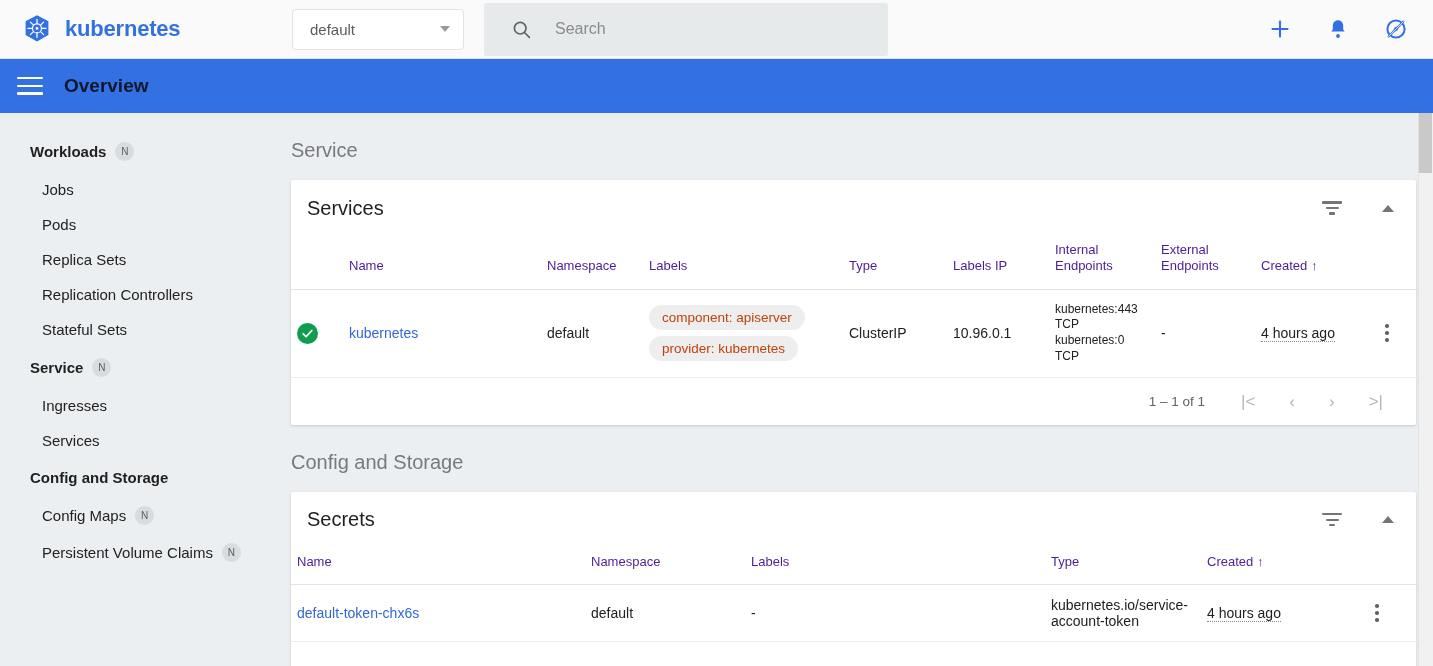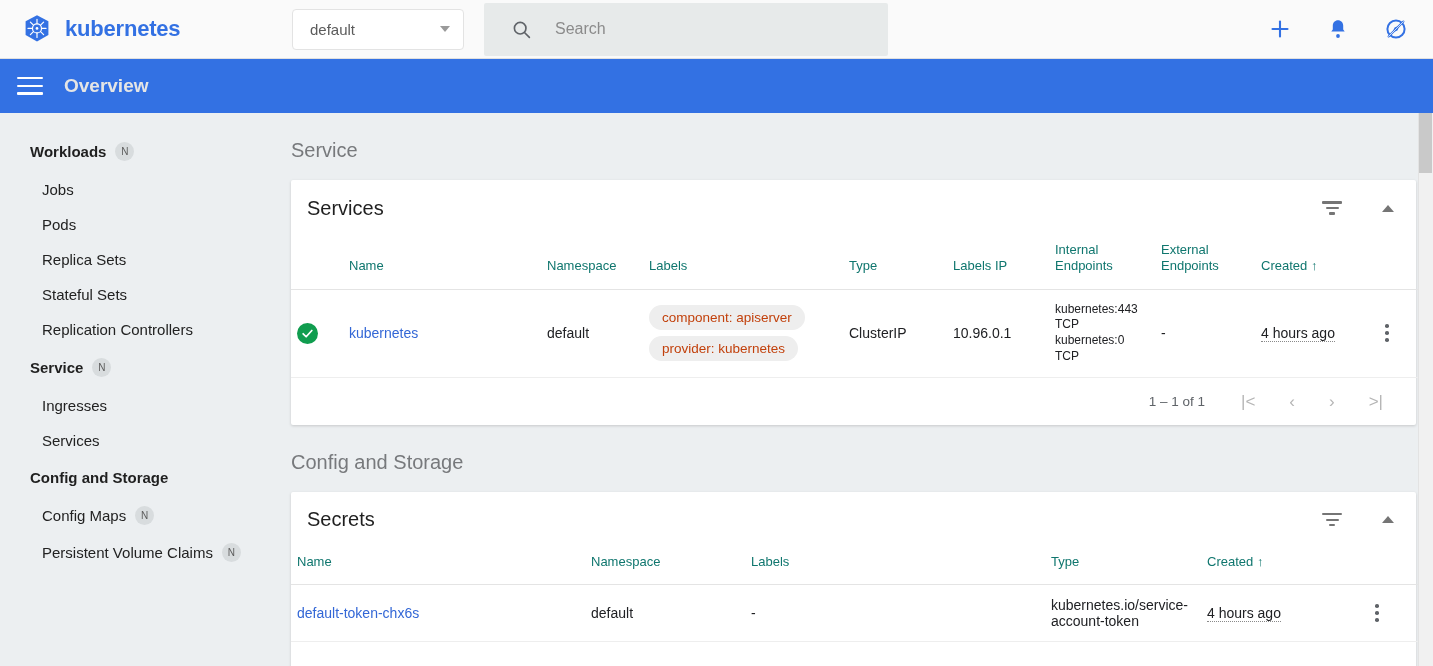--- a/index.html
+++ b/index.html
@@ -67,21 +67,21 @@
     height: 54px; background: #3371e3;
     display: flex; align-items: center;
     padding-left: 17px; gap: 21px;
   }
   .hamburger { width: 26px; height: 18px; flex: none; cursor: pointer; }
   .hamburger span {
     display: block; height: 2.4px; background: #fff; border-radius: 1px;
     margin-bottom: 5.3px;
   }
   .hamburger span:last-child { margin-bottom: 0; }
-  .page-title { color: #e5e5e5; font-size: 19px; font-weight: bold; }
+  .page-title { color: #0f172a; font-size: 19px; font-weight: bold; }
 
   
   .body-wrap { display: flex; height: 601px; background: #eceff1; }
 
   
   .sidebar {
     width: 276px; flex: none;
     background: #eceff1;
     padding-top: 18px;
     overflow: hidden;
@@ -138,21 +138,21 @@
   .filter-icon i:nth-child(3) { width: 6px; margin-bottom: 0; }
   .caret-up {
     width: 0; height: 0; cursor: pointer;
     border-left: 6px solid transparent;
     border-right: 6px solid transparent;
     border-bottom: 7px solid #757575;
   }
 
   table { width: 100%; border-collapse: collapse; table-layout: fixed; }
   thead th {
-    font-size: 13px; color: #0f766e; font-weight: normal;
+    font-size: 13px; color: #4c1d95; font-weight: normal;
     text-align: left; vertical-align: bottom;
     padding: 6px 6px 14px 6px;
     border-bottom: 1px solid #e4e4e4;
     line-height: 1.25;
   }
   tbody td {
     font-size: 14px; color: #202124;
     padding: 12px 6px;
     vertical-align: middle;
     border-bottom: 1px solid #eeeeee;
@@ -285,24 +285,24 @@
     <div class="nav-item">
         <span>Jobs</span>
       </div>
     <div class="nav-item">
         <span>Pods</span>
       </div>
     <div class="nav-item">
         <span>Replica Sets</span>
       </div>
     <div class="nav-item">
+        <span>Replication Controllers</span>
+      </div>
+    <div class="nav-item">
         <span>Stateful Sets</span>
-      </div>
-    <div class="nav-item">
-        <span>Replication Controllers</span>
       </div>
 
     <div class="nav-group-title">
       <span>Service</span>
       <span class="nbadge">N</span>
     </div>
     <div class="nav-item">
         <span>Ingresses</span>
       </div>
     <div class="nav-item">

